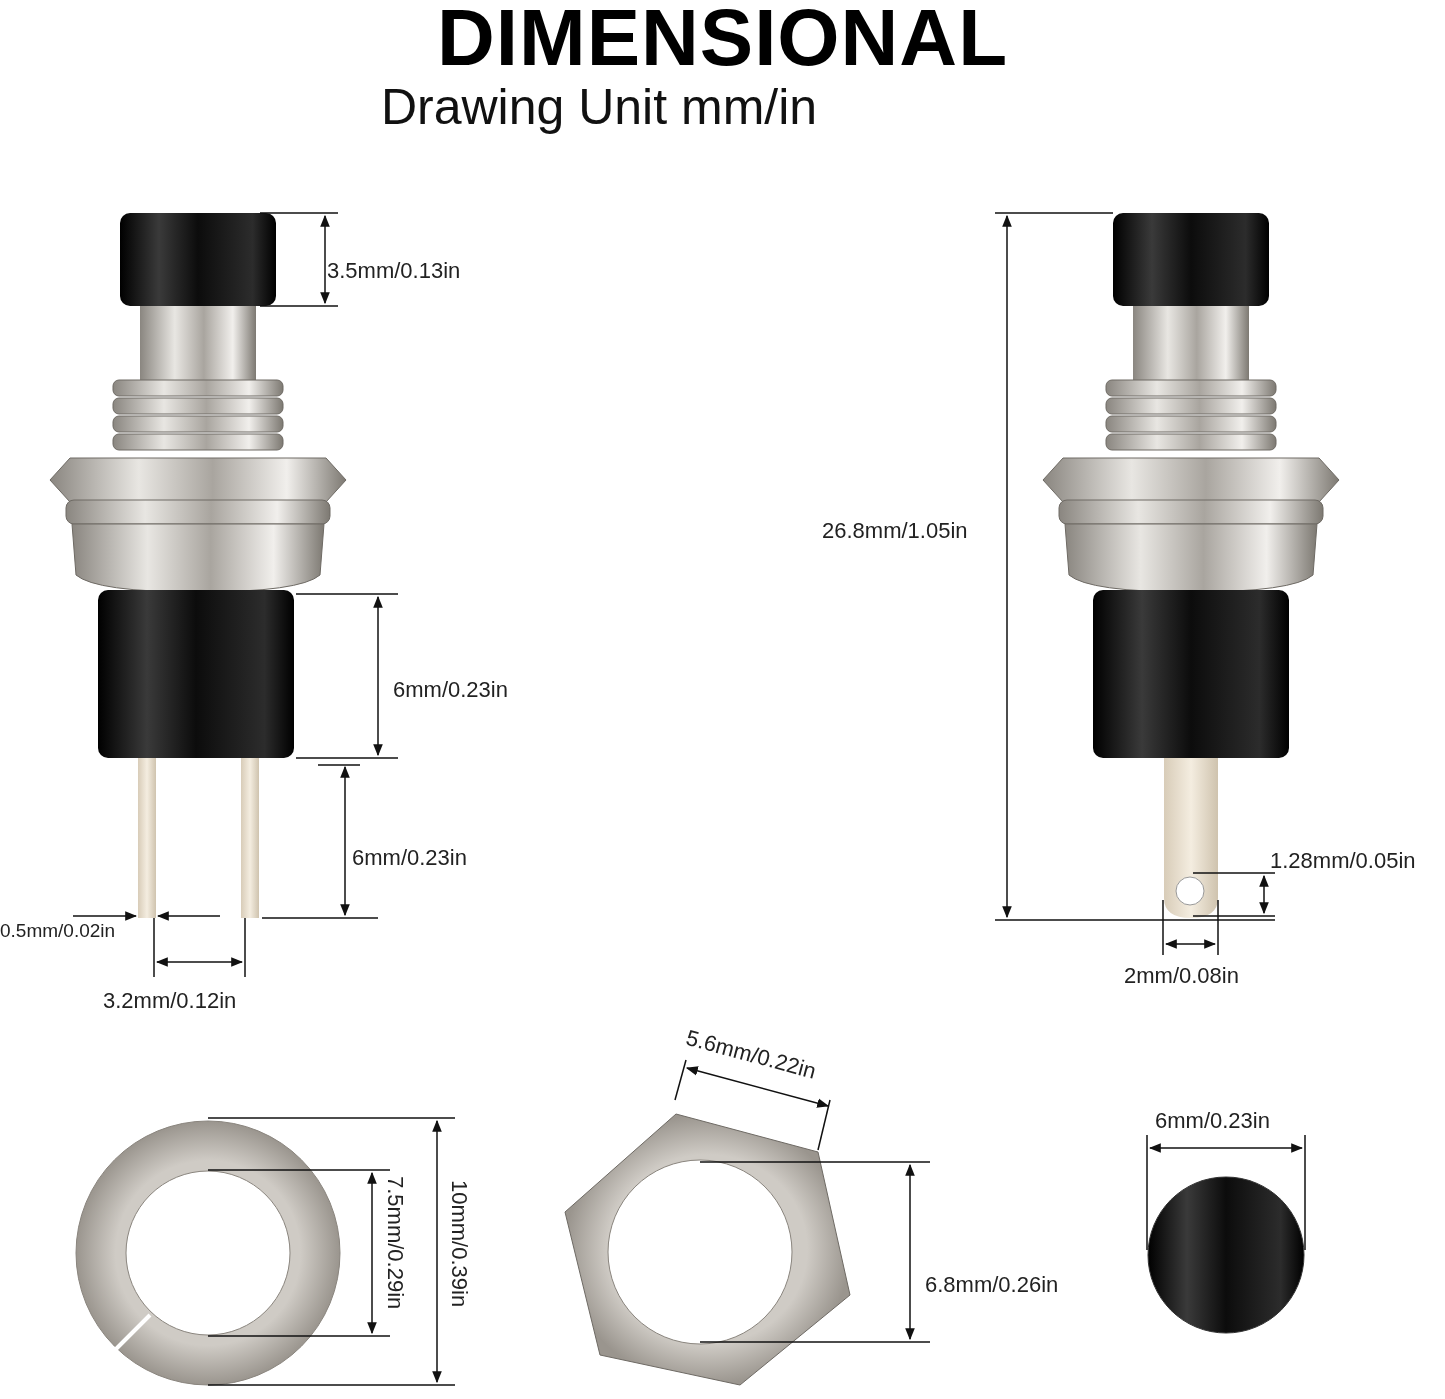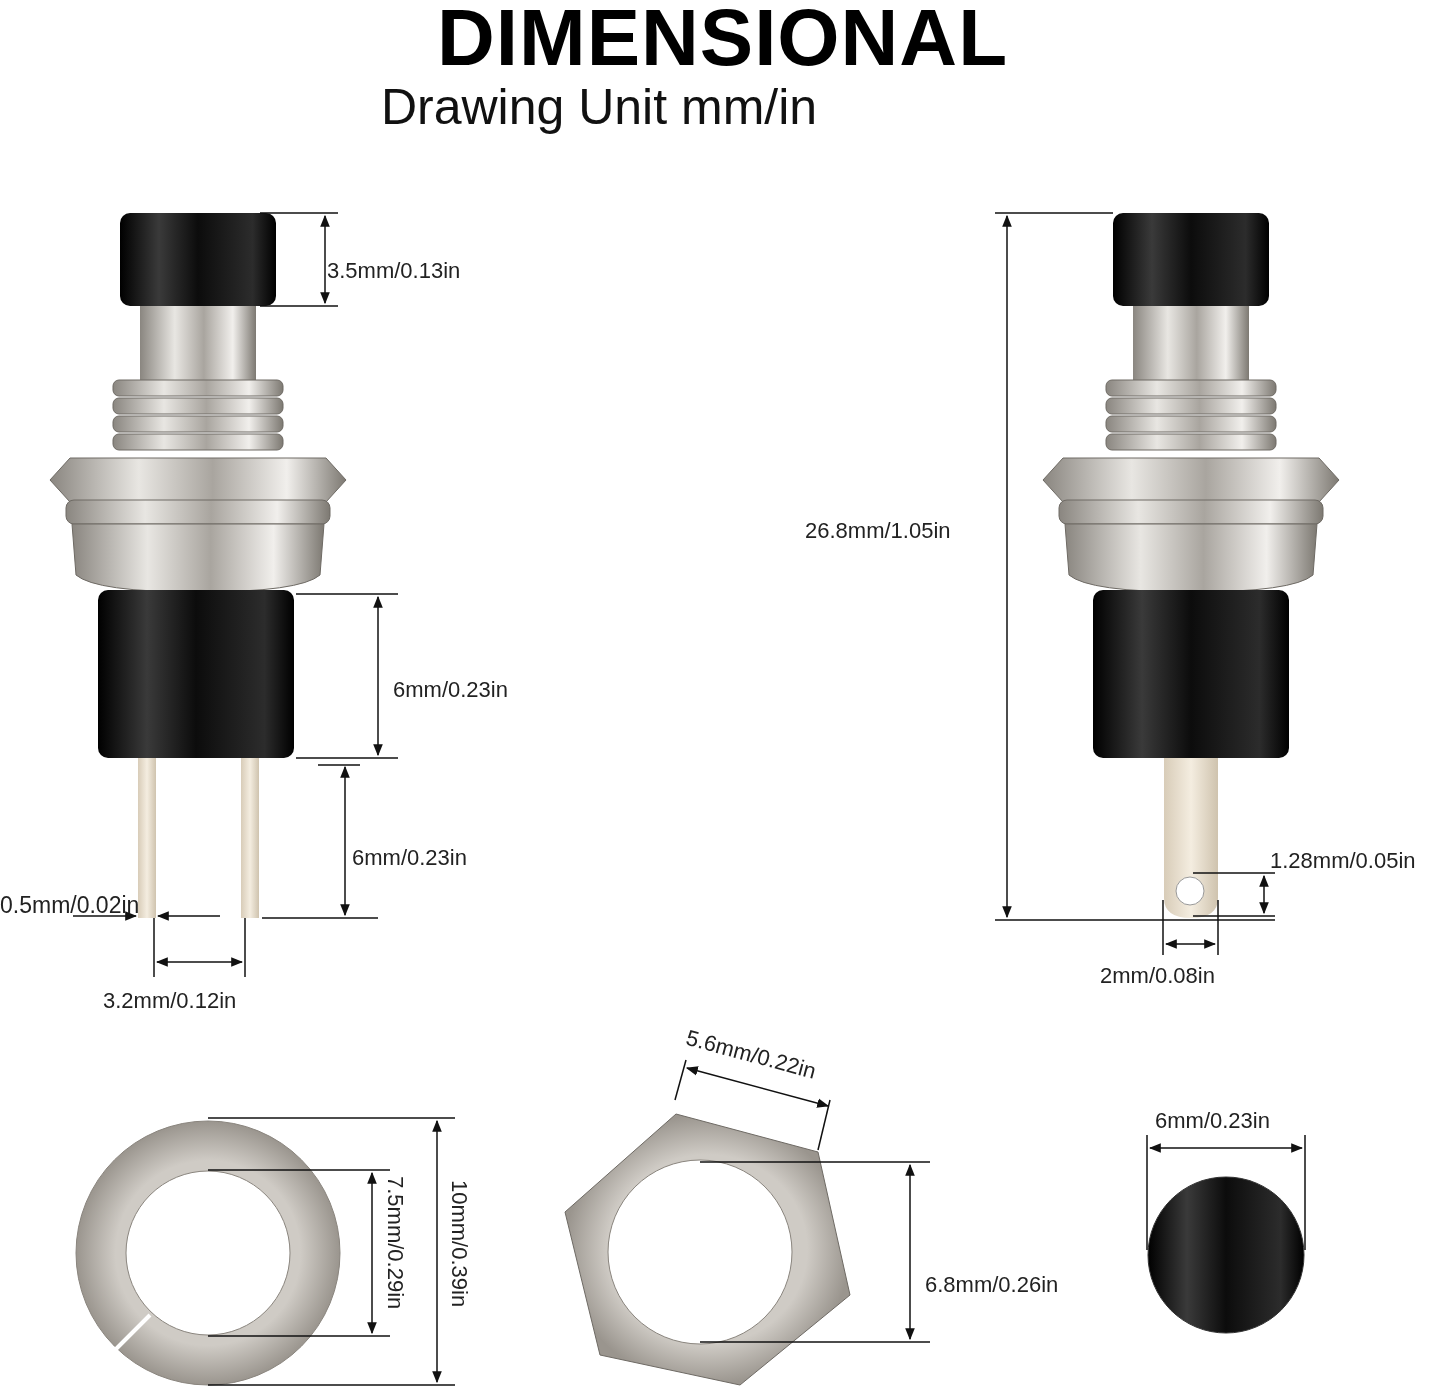--- a/index.html
+++ b/index.html
@@ -1,20 +1,20 @@
 <!DOCTYPE html>
 <html><head>
 <meta charset="utf-8">
 <style>
   html,body{margin:0;padding:0;background:#fff;}
   body{width:1445px;height:1399px;position:relative;overflow:hidden;font-family:"Liberation Sans",sans-serif;color:#222;}
   .title{position:absolute;left:0;width:1445px;text-align:center;top:-8px;font-size:80px;font-weight:bold;letter-spacing:1px;color:#000;}
   .subtitle{position:absolute;left:0;width:1198px;text-align:center;top:78px;font-size:50px;color:#111;}
   .lbl{position:absolute;font-size:22px;color:#222;white-space:nowrap;}
-  .lbl-sm{font-size:23px;}
+  .lbl-sm{font-size:19px;margin-top:28px;}
   svg{position:absolute;left:0;top:0;}
   .rot{transform-origin:left top;}
 </style>
 </head>
 <body>
 
 <div class="title">DIMENSIONAL</div>
 <div class="subtitle">Drawing Unit mm/in</div>
 
 <svg width="1445" height="1399">
@@ -145,20 +145,20 @@
       <line x1="1305" y1="1135" x2="1305" y2="1250"></line>
     <line x1="1150" y1="1148" x2="1302" y2="1148" marker-start="url(#ar)" marker-end="url(#ar)"></line>
   </g>
 </svg>
 
 <div class="lbl" style="left:327px;top:258px">3.5mm/0.13in</div>
 <div class="lbl" style="left:393px;top:677px">6mm/0.23in</div>
 <div class="lbl" style="left:352px;top:845px">6mm/0.23in</div>
 <div class="lbl lbl-sm" style="left:0px;top:892px">0.5mm/0.02in</div>
 <div class="lbl" style="left:103px;top:988px">3.2mm/0.12in</div>
-<div class="lbl" style="left:805px;top:518px">26.8mm/1.05in</div>
+<div class="lbl" style="left:822px;top:518px">26.8mm/1.05in</div>
 <div class="lbl" style="left:1270px;top:848px">1.28mm/0.05in</div>
-<div class="lbl" style="left:1100px;top:963px">2mm/0.08in</div>
+<div class="lbl" style="left:1124px;top:963px">2mm/0.08in</div>
 <div class="lbl rot" style="left:408px;top:1176px;transform:rotate(90deg)">7.5mm/0.29in</div>
 <div class="lbl rot" style="left:472px;top:1180px;transform:rotate(90deg)">10mm/0.39in</div>
 <div class="lbl rot" style="left:690px;top:1025px;transform:rotate(15deg)">5.6mm/0.22in</div>
 <div class="lbl" style="left:925px;top:1272px">6.8mm/0.26in</div>
 <div class="lbl" style="left:1155px;top:1108px">6mm/0.23in</div>
 
 </body></html>

